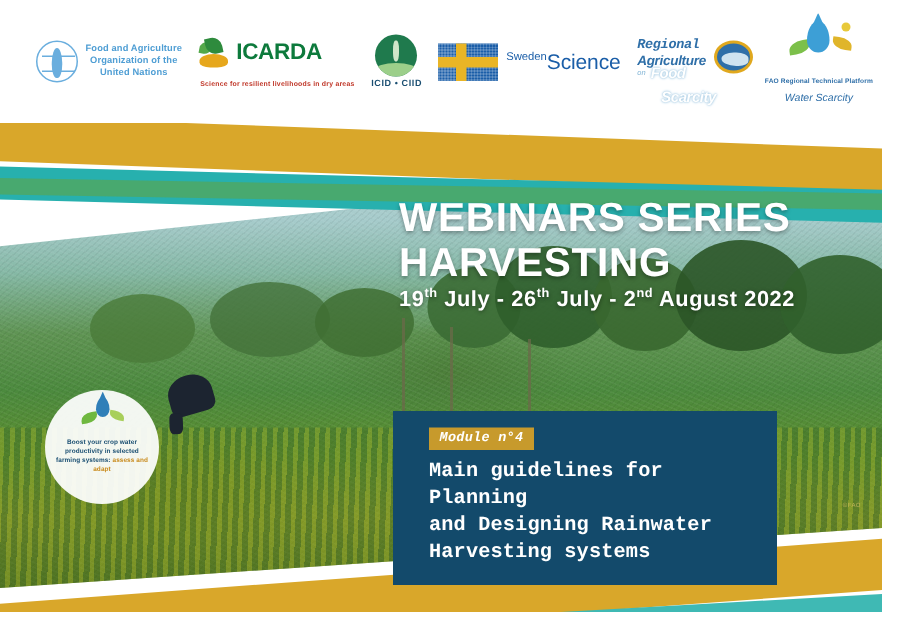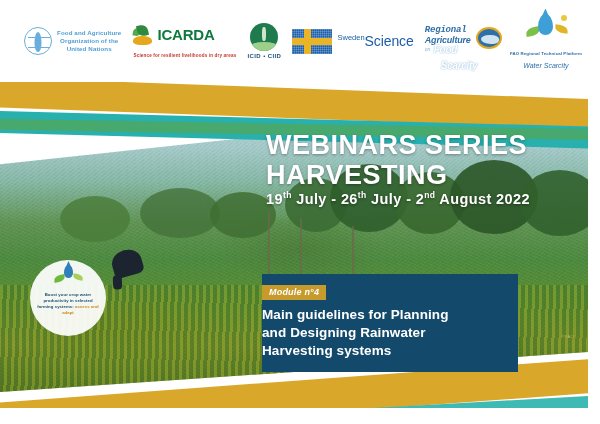--- a/index.html
+++ b/index.html
@@ -248,21 +248,21 @@
   }
   .dates{
     font-size:14.5px; color:#ffffff; font-weight:bold;
     letter-spacing:.4px; text-shadow:0 1px 3px rgba(0,0,0,.45);
     white-space:nowrap;
   }
   .dates sup{ font-size:8.5px; }
 
   .module-card{
     position:absolute; left:262px; top:192px; width:256px; z-index:14;
-    background:#134a6b; padding:7px 12px 12px 0;
+    background:#134a6b; padding:7px 12px 12px 24px;font-family:Liberation Mono, monospace;
   }
   .module-badge{
     display:inline-block; background:#c79a2c; color:#ffffff;
     font-size:9px; font-style:italic; font-weight:bold;
     padding:2px 7px 3px 7px; letter-spacing:.2px;
   }
   .module-title{
     margin-top:6px; font-size:13.5px; font-weight:bold; color:#ffffff;
     line-height:1.34; letter-spacing:.1px;
   }

